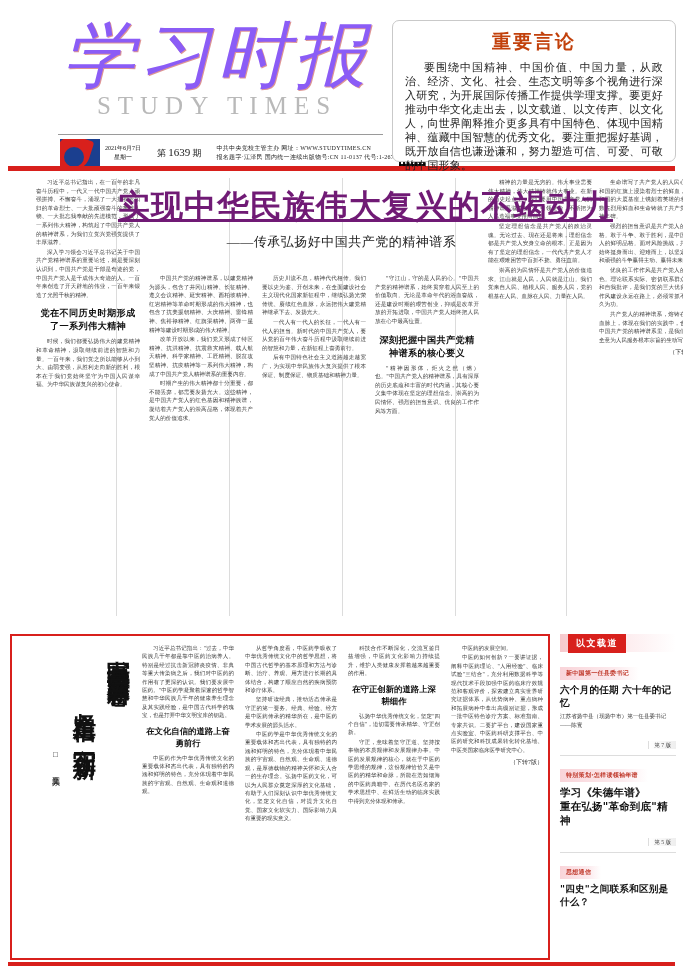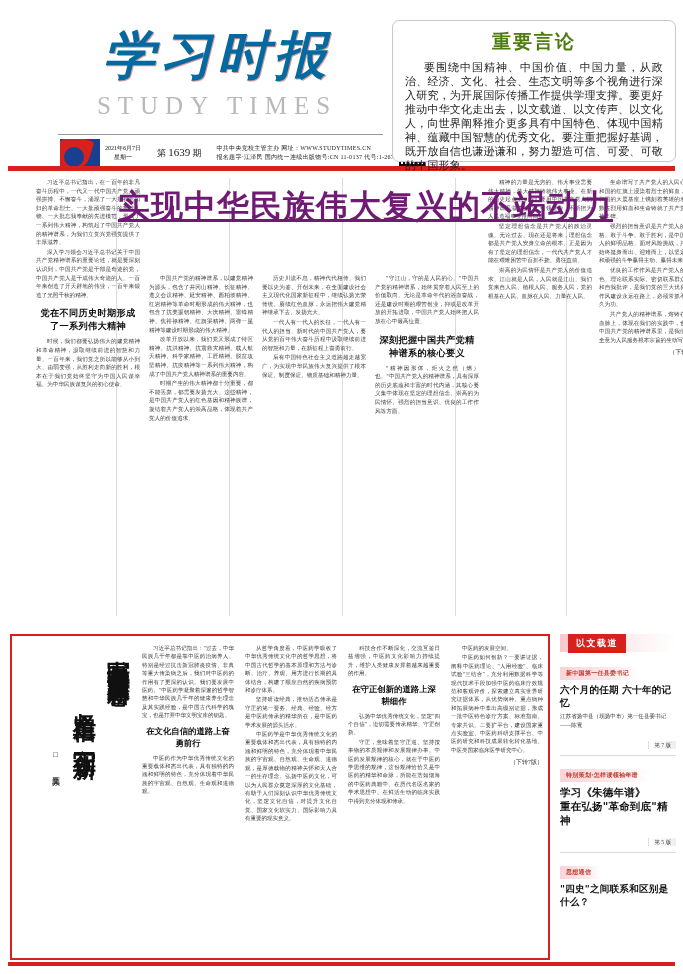--- a/index.html
+++ b/index.html
@@ -11,23 +11,23 @@
     overflow:hidden;
     position:relative;
   }
   .page{position:relative;width:683px;height:974px;box-sizing:border-box;}
 
   
   .masthead{position:relative;height:172px;}
   .logo-wrap{position:absolute;left:52px;top:14px;width:330px;text-align:center;}
   .logo-cn{
     font-family:"DejaVu Serif",serif;
-    font-size:52px;line-height:82px;
-    font-weight:bold;font-style:italic;
-    color:#0369a1;
+    font-size:72px;line-height:82px;
+    font-weight:normal;font-style:italic;
+    color:#8b5cf6;
     letter-spacing:5px;
     text-shadow:1px 1px 0 rgba(180,20,18,.45);
     white-space:nowrap;
   }
   .logo-en{
     font-family:"Liberation Serif",serif;
     font-size:25px;letter-spacing:7px;
     color:#b9b9b9;
     margin-top:-4px;
     font-weight:normal;
@@ -53,21 +53,21 @@
   
   .top-red-bar{position:absolute;left:8px;top:166px;width:667px;height:5px;background:#d8201c;}
 
   
   .quote-box{
     position:absolute;left:392px;top:20px;width:284px;height:142px;
     border:1px solid #c9c9c9;border-radius:7px;box-sizing:border-box;
     padding:8px 12px 6px 12px;background:#fff;
   }
   .quote-title{
-    text-align:center;color:#4d7c0f;font-weight:bold;
+    text-align:center;color:#c2410c;font-weight:bold;
     font-size:19px;letter-spacing:2px;margin-bottom:5px;
     font-family:"DejaVu Sans",sans-serif;
   }
   .quote-body{
     font-size:11px;line-height:14px;text-align:justify;
     text-indent:19px;color:#222;letter-spacing:.2px;
     font-family:Liberation Sans, sans-serif;
   }
 
   
@@ -253,20 +253,21 @@
         <p>强烈的担当意识是共产党人的鲜明品格。敢于斗争、敢于胜利，是中国共产党人的鲜明品格。面对风险挑战，共产党人始终挺身而出、迎难而上，以坚定的意志和顽强的斗争赢得主动、赢得未来。</p>
         <p>优良的工作作风是共产党人的政治本色。理论联系实际、密切联系群众、批评和自我批评，是我们党的三大优良作风。作风建设永远在路上，必须常抓不懈、久久为功。</p>
         <p>共产党人的精神谱系，熔铸在我们的血脉上，体现在我们的实践中，也是穿在中国共产党的精神谱系里，是我们党全心全意为人民服务根本宗旨的生动写照。</p>
         <div class="jump">（下转7版）</div>
       </div>
     </div>
   </div>
 
   <div class="headline-zone">
     <div class="headline">实现中华民族伟大复兴的不竭动力</div>
+    <div class="subheadline">——传承弘扬好中国共产党的精神谱系</div>
   </div>
 
   <div class="feature">
     <div class="feat-title-block">
       <div class="vtitle main">书写中医药高质量发展新答卷</div>
       <div class="vtitle sub">坚定自信 守正创新</div>
       <div class="vauthor">□ 王笑频</div>
     </div>
 
     <div class="feat-cols">

